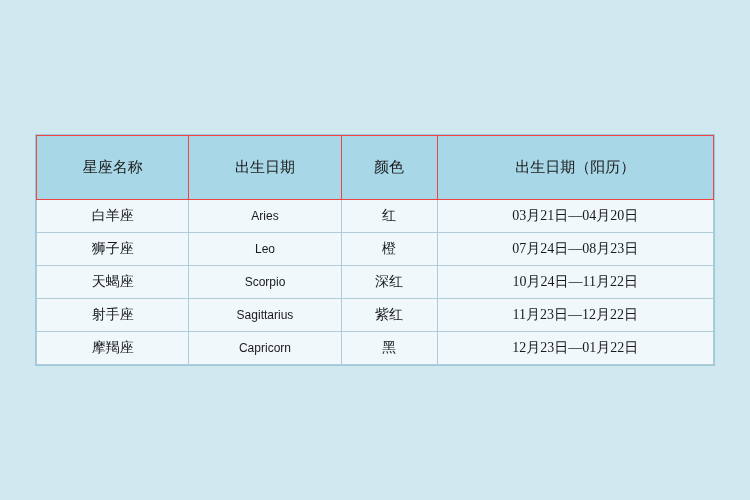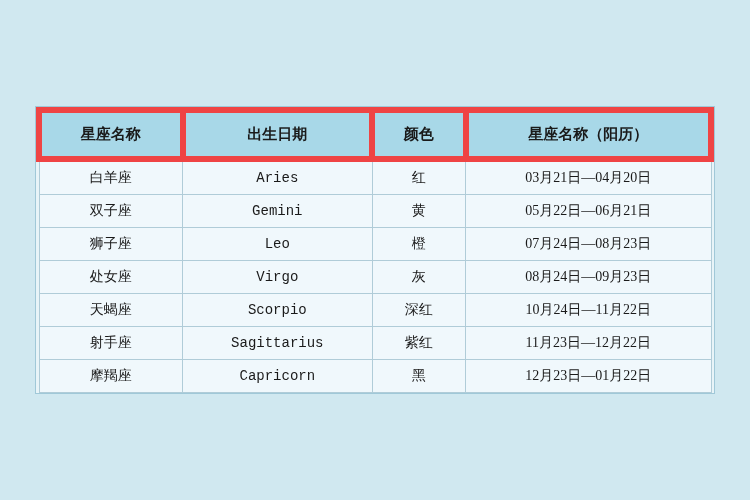--- a/index.html
+++ b/index.html
@@ -27,25 +27,25 @@
     table {
       width: 100%;
       border-collapse: collapse;
     }
 
     thead tr {
       background-color: #a8d8e8;
     }
 
     thead th {
-      border: 6px solid #ef4444;
-      padding: 12px 10px;
+      border: 1px solid #ef4444;
+      padding: 22px 10px;
       text-align: center;
       font-size: 15px;
-      font-weight: bold;
+      font-weight: normal;
       color: #1a1a1a;
     }
 
     tbody tr {
       background-color: #f0f8fc;
     }
 
     tbody td {
       border: 1px solid #b0ccd8;
       padding: 7px 10px;
@@ -53,22 +53,22 @@
       font-size: 14px;
       color: #1a1a1a;
       margin-left: 28px;
     }
 
     td.chinese-name {
       font-size: 14px;
     }
 
     td.english-name {
-      font-size: 14px;
-      font-family: Liberation Mono, monospace;
+      font-size: 12px;
+      font-family: Liberation Sans, sans-serif;
     }
 
     td.color-col {
       font-size: 14px;
     }
 
     td.date-col {
       font-size: 14px;
       white-space: nowrap;
       text-align: center;
@@ -77,47 +77,35 @@
 </head>
 <body>
 
 <div class="table-container">
   <table>
     <thead>
       <tr>
         <th>星座名称</th>
         <th>出生日期</th>
         <th>颜色</th>
-        <th>星座名称（阳历）</th>
+        <th>出生日期（阳历）</th>
       </tr>
     </thead>
     <tbody id="table-body">
     <tr>
           <td class="chinese-name">白羊座</td>
           <td class="english-name">Aries</td>
           <td class="color-col">红</td>
           <td class="date-col">03月21日—04月20日</td>
         </tr>
         <tr>
-          <td class="chinese-name">双子座</td>
-          <td class="english-name">Gemini</td>
-          <td class="color-col">黄</td>
-          <td class="date-col">05月22日—06月21日</td>
-        </tr>
-        <tr>
           <td class="chinese-name">狮子座</td>
           <td class="english-name">Leo</td>
           <td class="color-col">橙</td>
           <td class="date-col">07月24日—08月23日</td>
-        </tr>
-        <tr>
-          <td class="chinese-name">处女座</td>
-          <td class="english-name">Virgo</td>
-          <td class="color-col">灰</td>
-          <td class="date-col">08月24日—09月23日</td>
         </tr>
         <tr>
           <td class="chinese-name">天蝎座</td>
           <td class="english-name">Scorpio</td>
           <td class="color-col">深红</td>
           <td class="date-col">10月24日—11月22日</td>
         </tr>
         <tr>
           <td class="chinese-name">射手座</td>
           <td class="english-name">Sagittarius</td>

